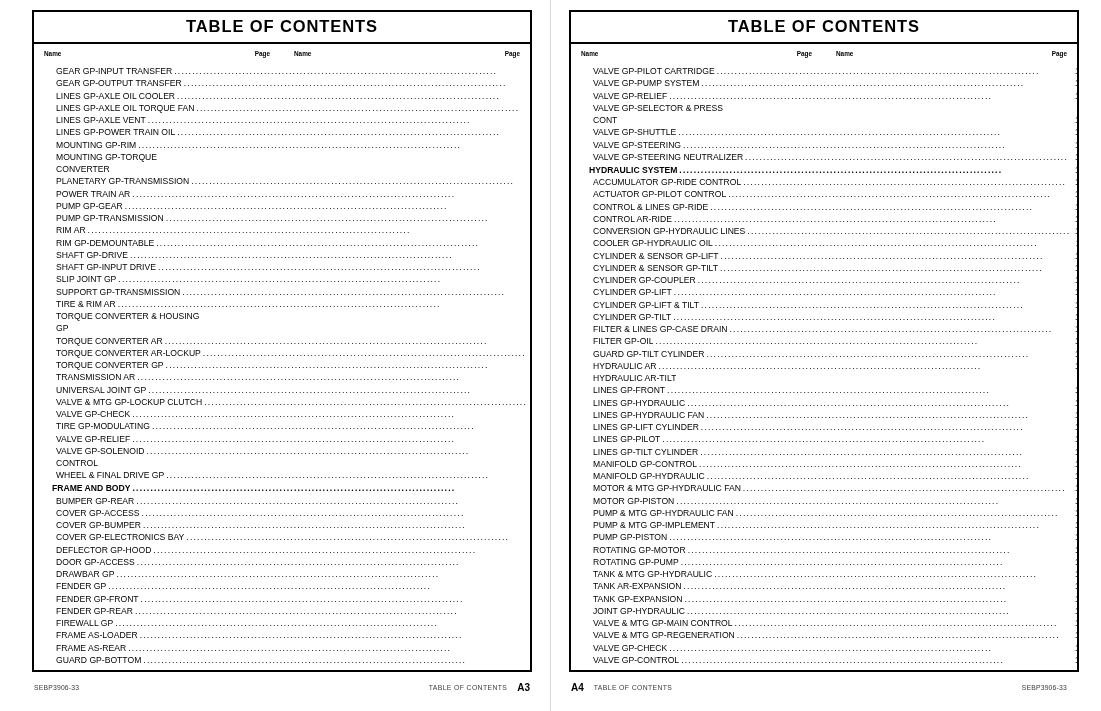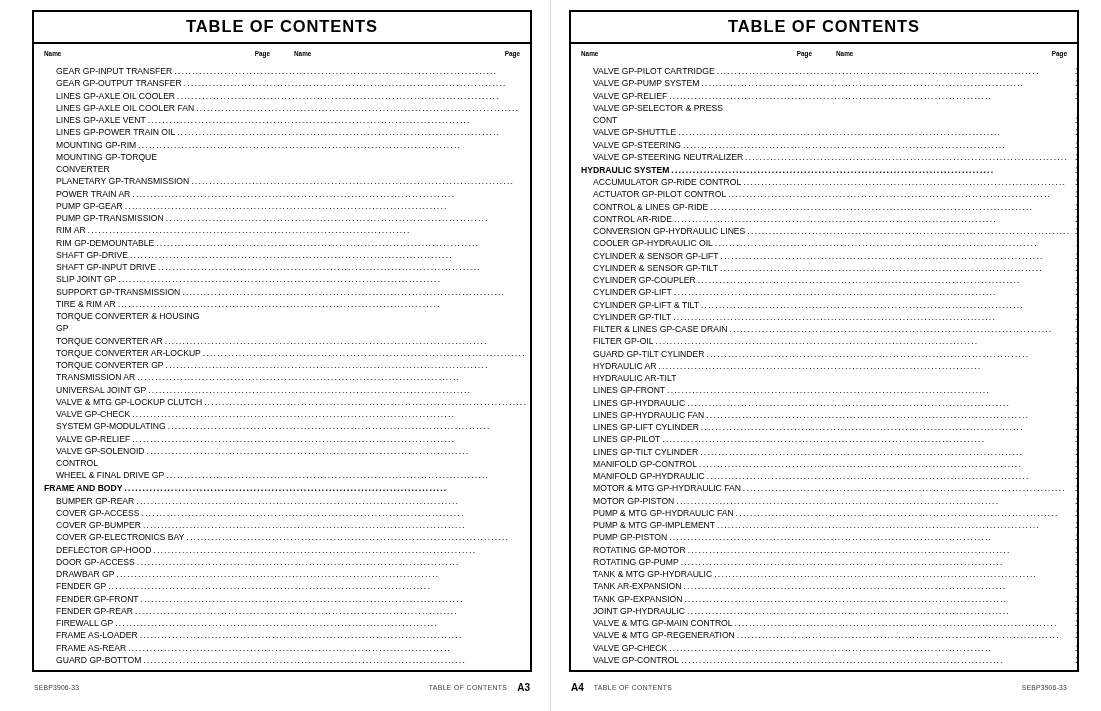--- a/index.html
+++ b/index.html
@@ -102,21 +102,21 @@
     min-width: 4px;
   }
   .entry .pg {
     flex: 0 0 auto;
     text-align: right;
     min-width: 22px;
     font-weight: normal;
   }
   .entry.sub .nm { padding-left: 12px; }
   .entry.head { font-weight: bold; }
-  .entry.head .nm { padding-left: 0; }
+  .entry.head .nm { padding-left: 0; margin-left: 8px; }
   .entry.cont .dots { visibility: hidden; }
   .entry.nopage .pg { visibility: hidden; }
   .entry.nopage .dots { visibility: hidden; }
   .spacer { height: 12.25px; }
 
   .footer {
     position: absolute;
     left: 0;
     right: 0;
     bottom: 18px;
@@ -169,21 +169,21 @@
               <span class="nm">GEAR GP-OUTPUT TRANSFER</span>
               <span class="dots">..........................................................................................</span>
               <span class="pg">730</span>
             </div>
             <div class="entry sub">
               <span class="nm">LINES GP-AXLE OIL COOLER</span>
               <span class="dots">..........................................................................................</span>
               <span class="pg">738</span>
             </div>
             <div class="entry sub">
-              <span class="nm">LINES GP-AXLE OIL COOLER FAN</span>
+              <span class="nm">LINES GP-AXLE OIL TORQUE FAN</span>
               <span class="dots">..........................................................................................</span>
               <span class="pg">766</span>
             </div>
             <div class="entry sub">
               <span class="nm">LINES GP-AXLE VENT</span>
               <span class="dots">..........................................................................................</span>
               <span class="pg">774</span>
             </div>
             <div class="entry sub">
               <span class="nm">LINES GP-POWER TRAIN OIL</span>
@@ -299,21 +299,21 @@
               <span class="nm">VALVE &amp; MTG GP-LOCKUP CLUTCH</span>
               <span class="dots">..........................................................................................</span>
               <span class="pg">876</span>
             </div>
             <div class="entry sub">
               <span class="nm">VALVE GP-CHECK</span>
               <span class="dots">..........................................................................................</span>
               <span class="pg">877</span>
             </div>
             <div class="entry sub">
-              <span class="nm">SYSTEM GP-MODULATING</span>
+              <span class="nm">TIRE GP-MODULATING</span>
               <span class="dots">..........................................................................................</span>
               <span class="pg">878</span>
             </div>
             <div class="entry sub">
               <span class="nm">VALVE GP-RELIEF</span>
               <span class="dots">..........................................................................................</span>
               <span class="pg">881</span>
             </div>
             <div class="entry sub">
               <span class="nm">VALVE GP-SOLENOID</span>

